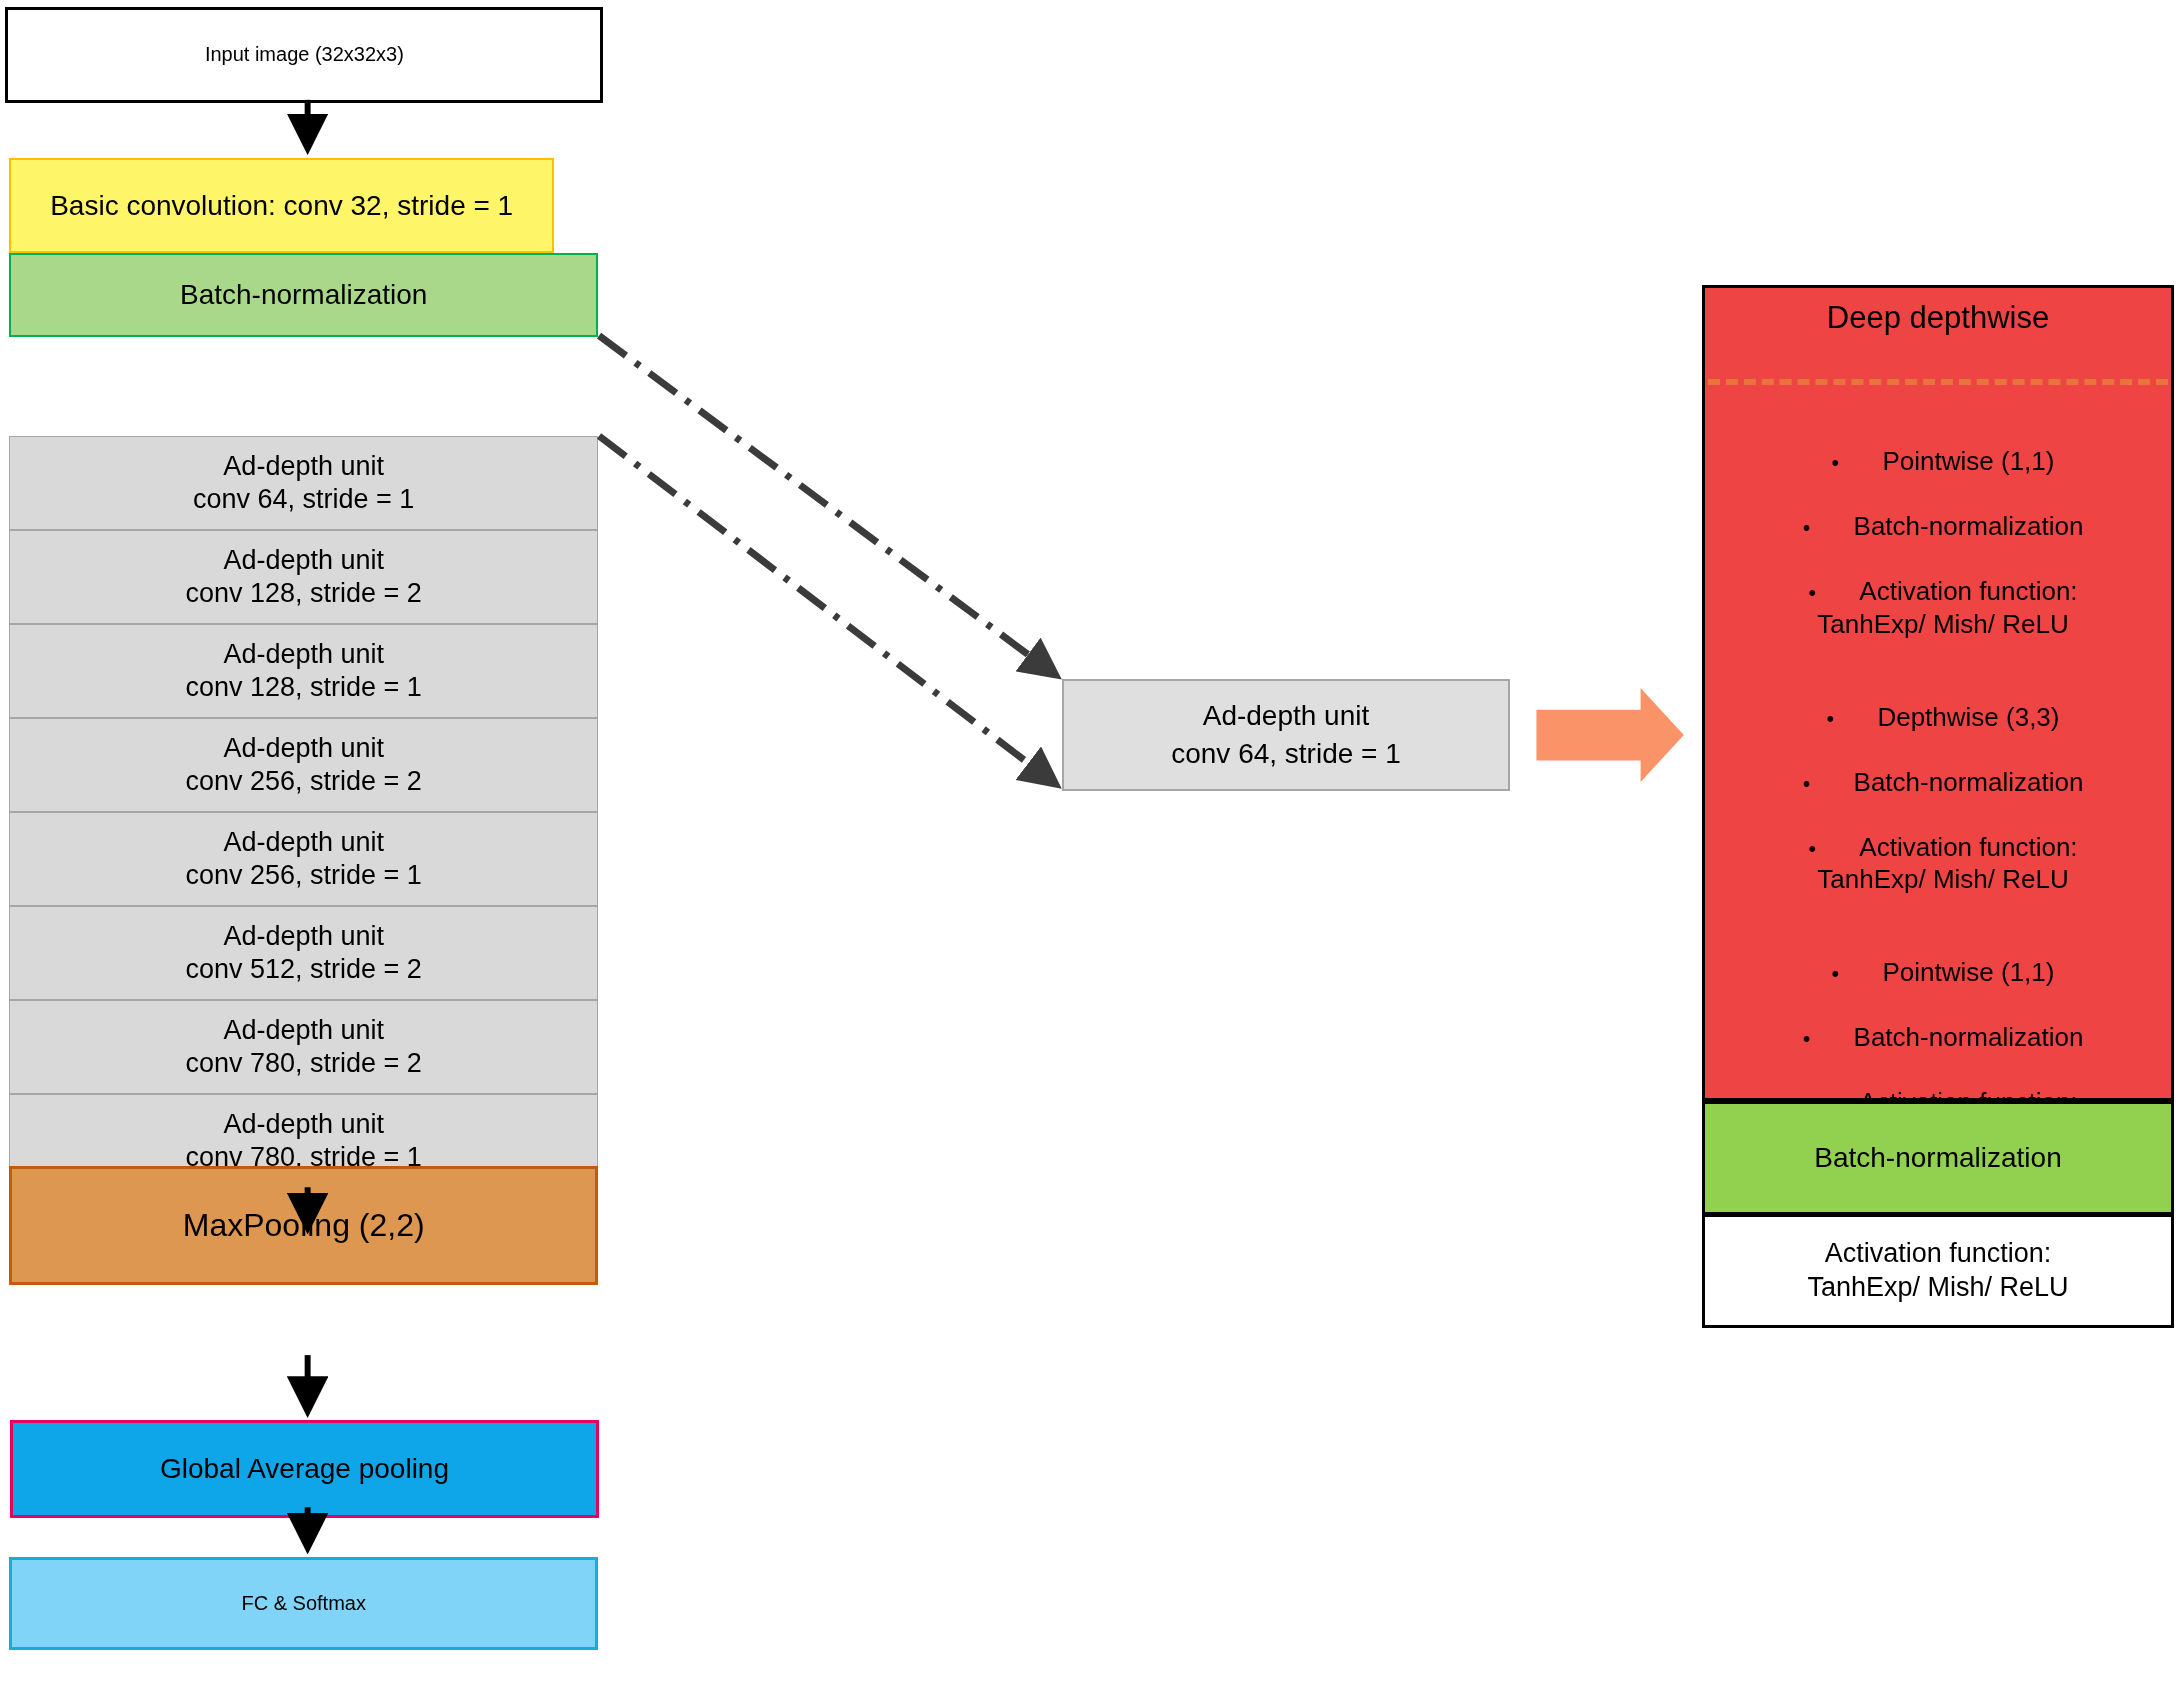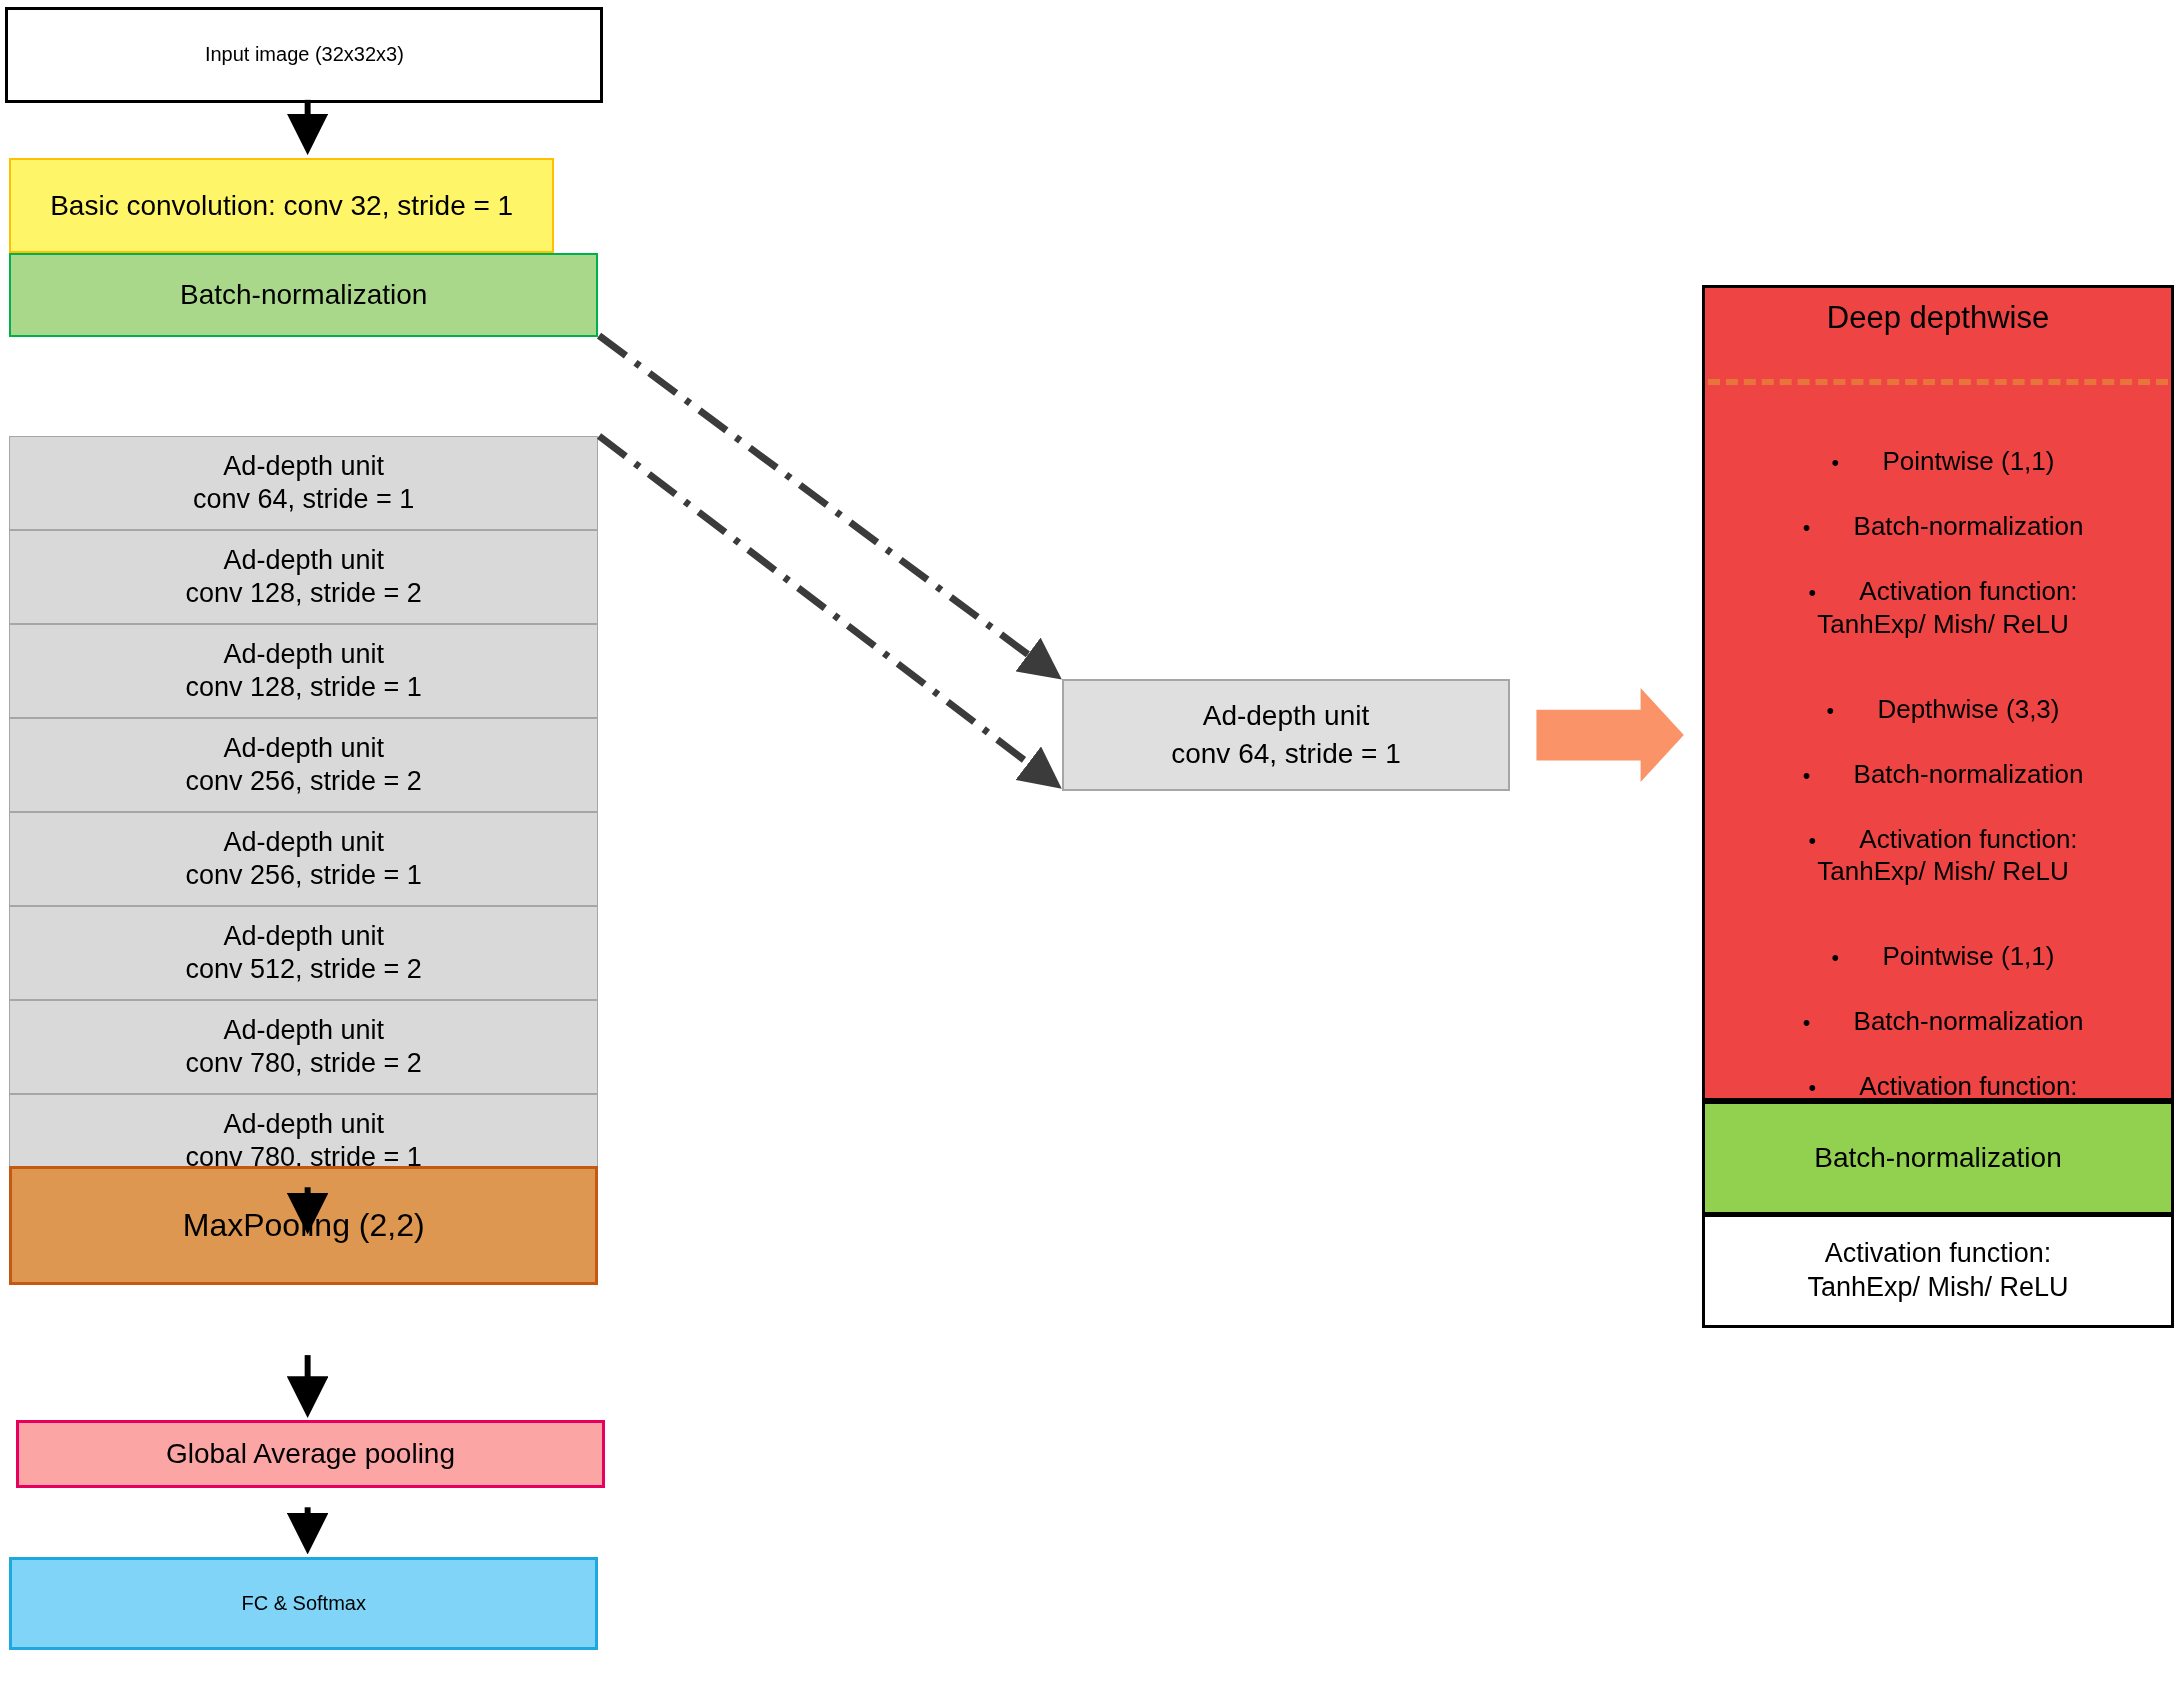--- a/index.html
+++ b/index.html
@@ -56,22 +56,22 @@
     text-align:center; white-space:pre-line;
     font-size:27px; line-height:1.22;
   }
 
   .b-maxpool{
     left:9.2px; top:1166px; width:589px; height:119px;
     background:#DD9750; border:3.2px solid #C45911;
     font-size:32px;
   }
   .b-gap{
-    left:16px; top:1420px; width:589px; height:68px;
-    background:#fca5a5; border:3.2px solid #E8005E;
+    left:10px; top:1420px; width:589px; height:98px;
+    background:#0ea5e9; border:3.2px solid #E8005E;
     font-size:28px;
   }
   .b-fc{
     left:9.2px; top:1557px; width:589px; height:93px;
     background:#7FD4F7; border:3.2px solid #1EA8E0;
     font-size:20px;
   }
 
   
   .b-callout{
@@ -90,21 +90,21 @@
   .r-title{
     position:absolute; left:0; top:12px; width:100%;
     text-align:center; font-size:31px;
   }
   .r-divider{
     position:absolute; left:3.2px; right:3.2px; top:91px;
     height:0; border-top:6px dashed #E8743B;
   }
   .r-groups{
     position:absolute; left:10px; right:0; top:114px;
-    display:flex; flex-direction:column; gap:20px;
+    display:flex; flex-direction:column; gap:28px;
     padding-top:10.8px;
     justify-content:center;
   }
   .r-group{ display:flex; flex-direction:column; }
   .r-line{
     display:block; text-align:center; font-size:26px;
     line-height:1.25; white-space:pre-line;
   }
   .r-bullet{ letter-spacing:0; }
   .bdot{ font-size:21.6px; vertical-align:middle; }

